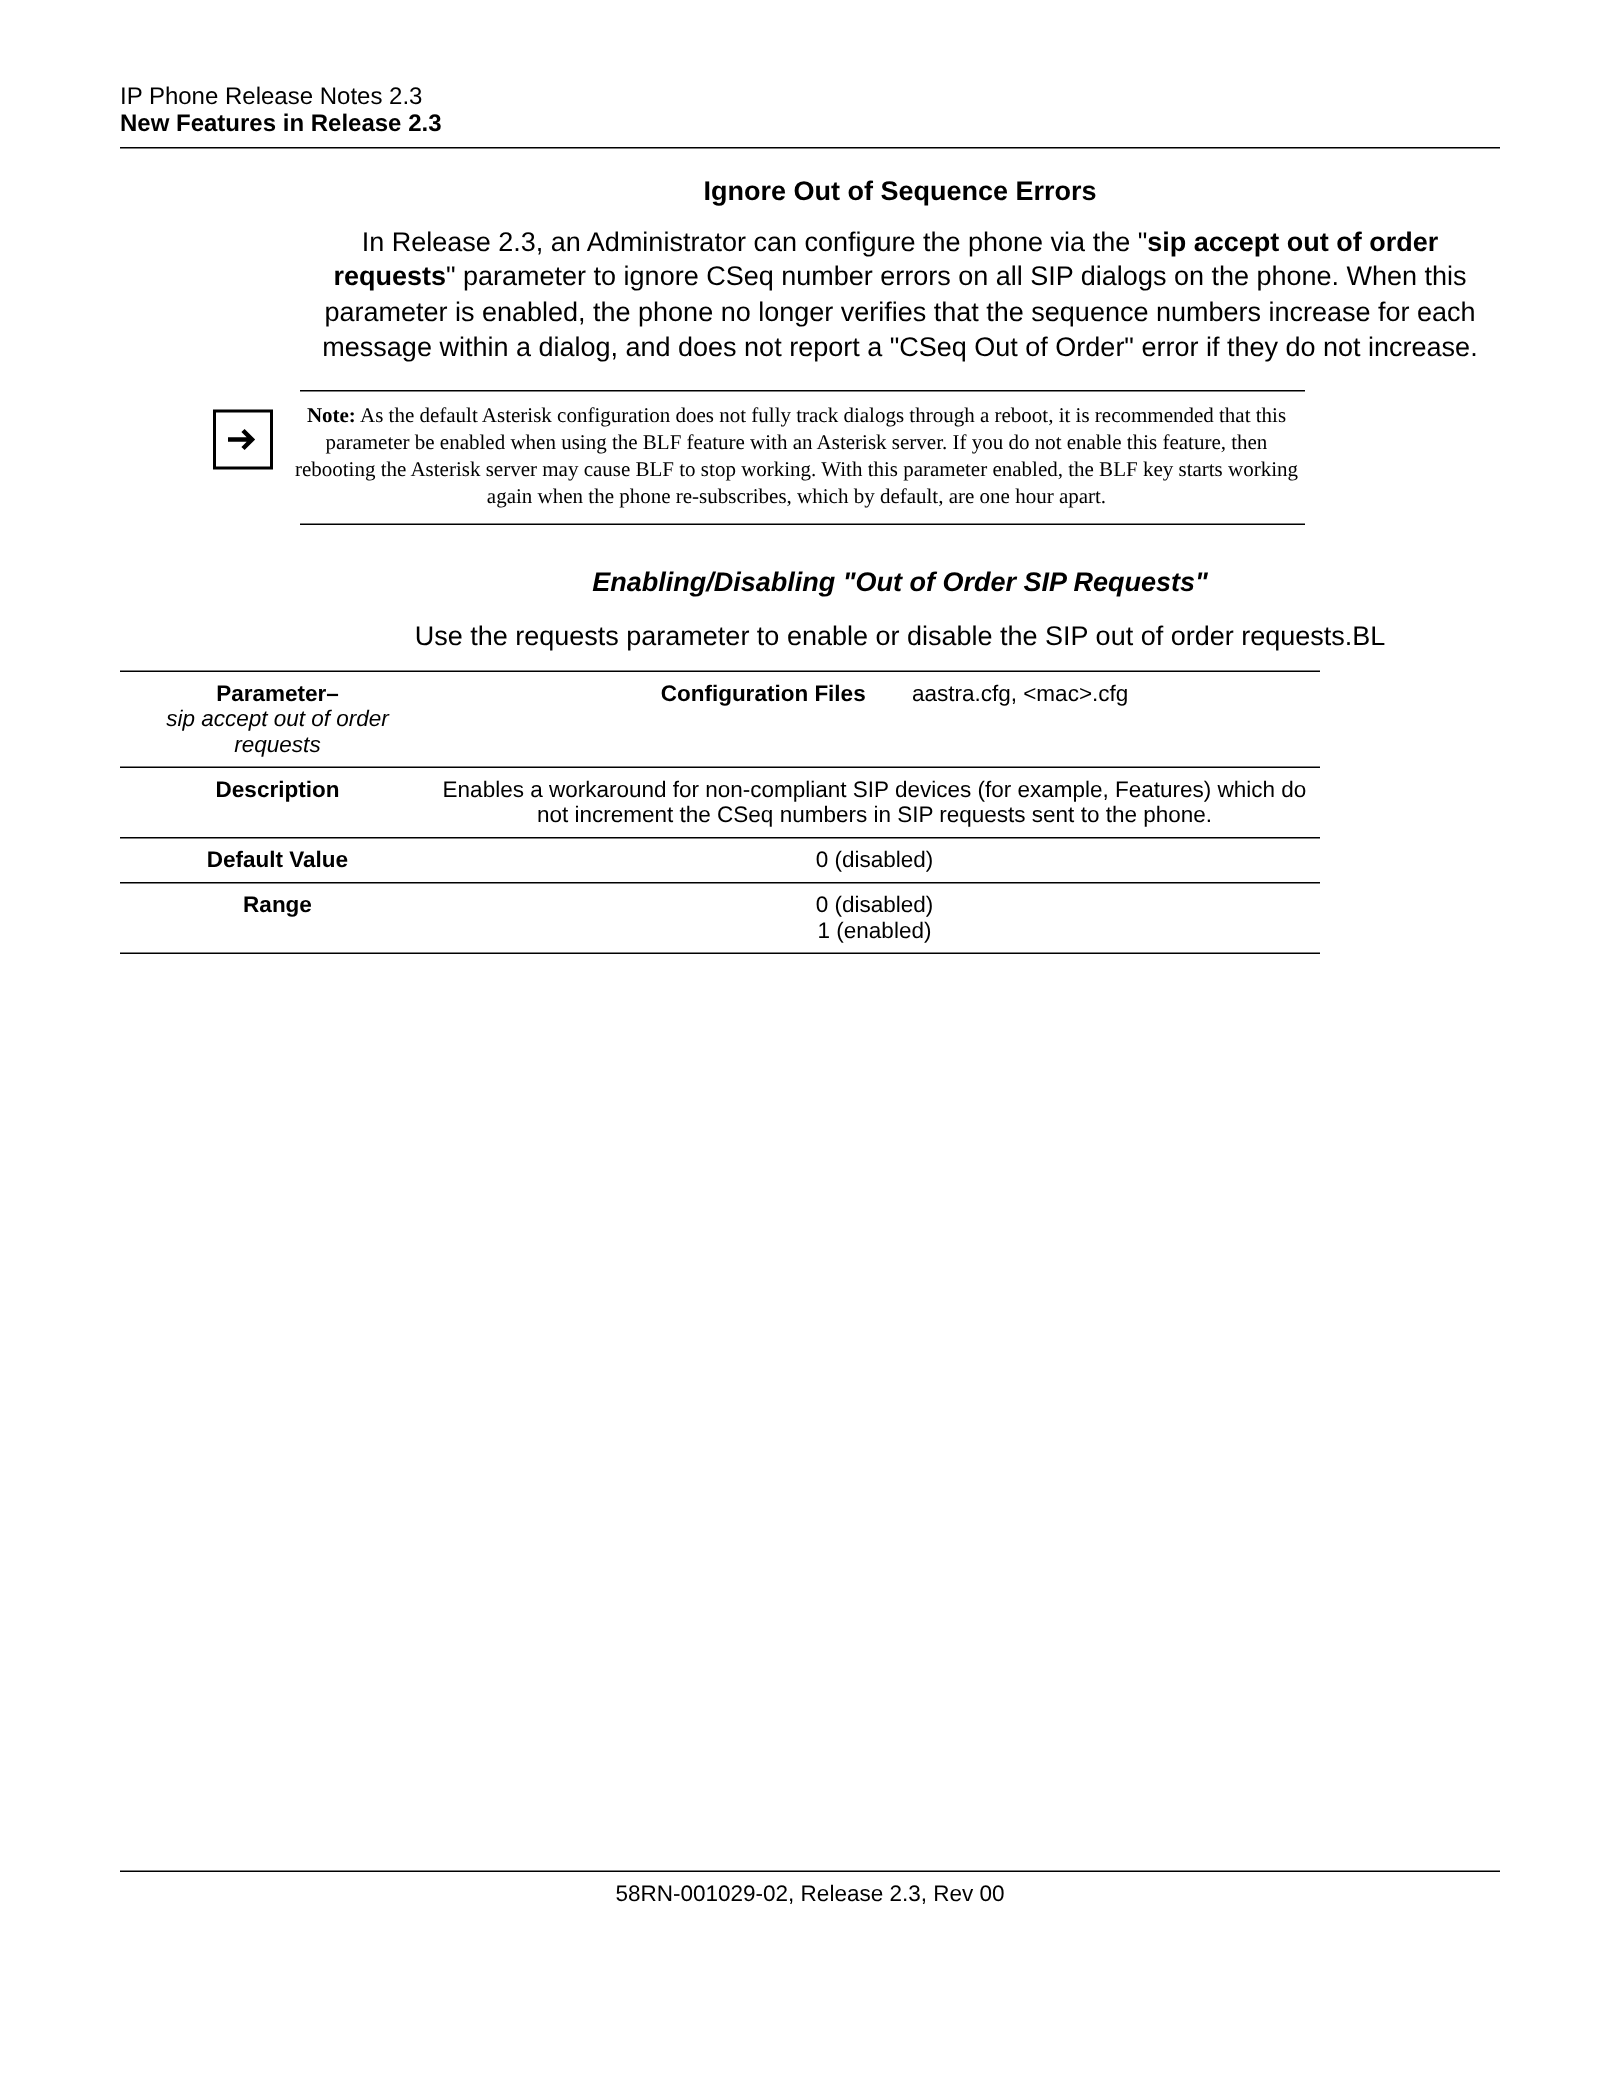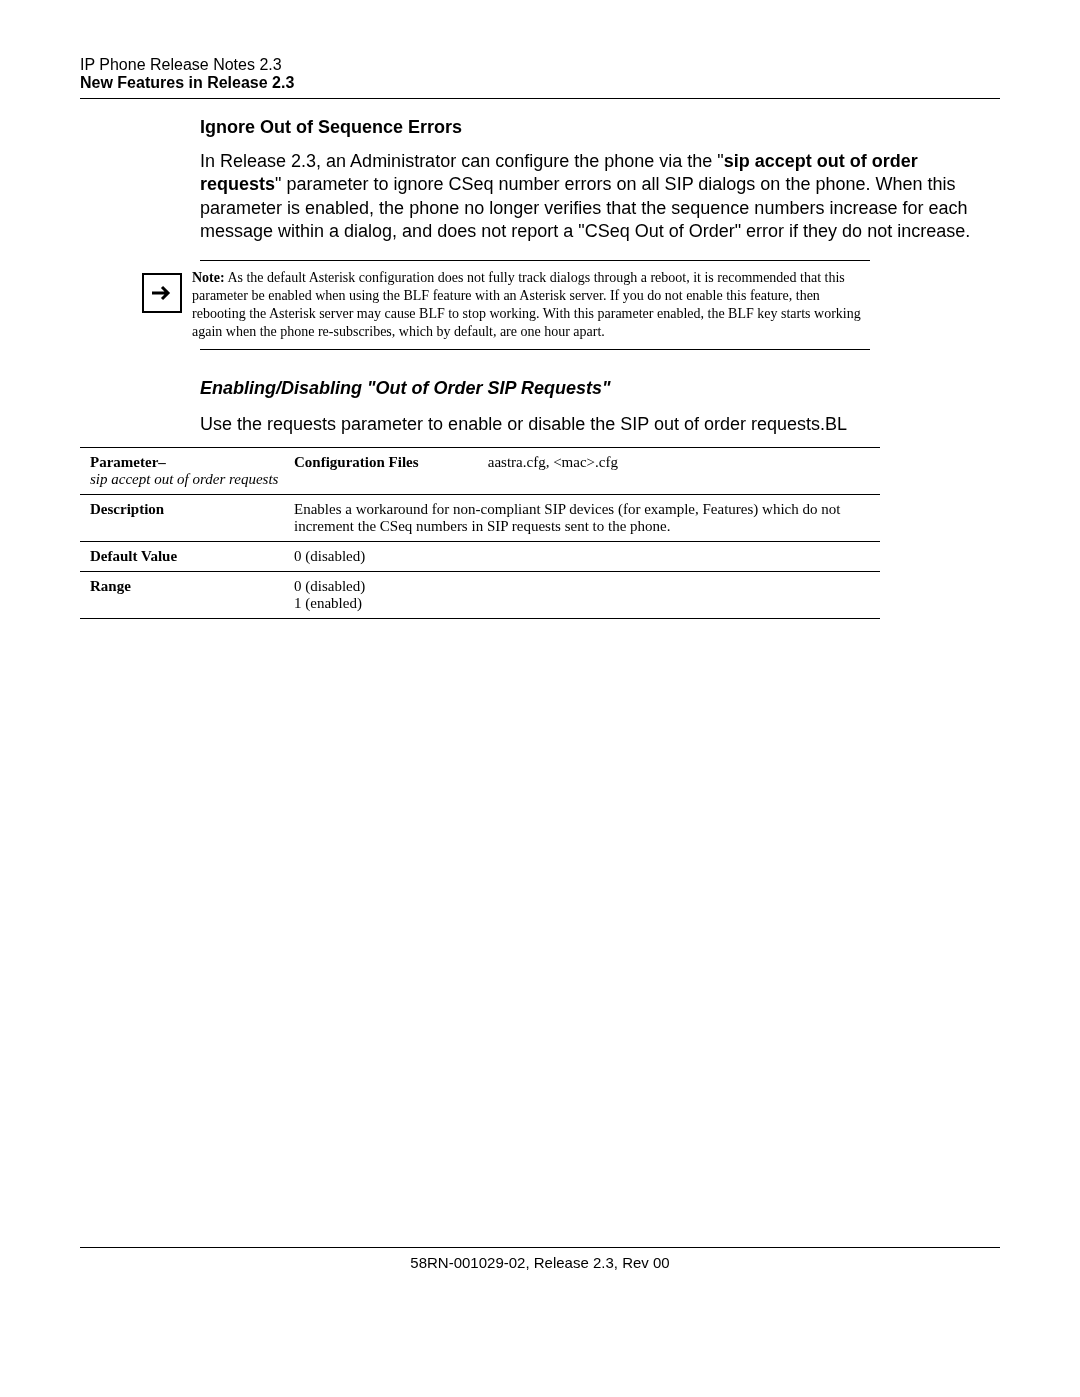--- a/index.html
+++ b/index.html
@@ -26,20 +26,21 @@
     font-weight: bold;
   }
   hr.rule {
     border: none;
     border-top: 1px solid #000;
     margin: 6px 0 0 0;
   }
   .content {
     margin-left: 120px;
     margin-top: 18px;
+    text-align: center;
   }
   .h-sub {
     font-family: Arial, Helvetica, sans-serif;
     font-size: 18px;
     font-weight: bold;
     margin-bottom: 12px;
   }
   .body-text {
     font-family: Liberation Sans, sans-serif;
     font-size: 18px;
@@ -89,21 +90,21 @@
     font-size: 18px;
     font-weight: bold;
     font-style: italic;
     margin-top: 28px;
     margin-bottom: 14px;
   }
   table.param-table {
     border-collapse: collapse;
     width: 800px;
     margin-left: -120px;
-    font-family: Liberation Serif, serif;
+    font-family: Liberation Sans, sans-serif;
     font-size: 15px;
     margin-top: 10px;
   }
   table.param-table td {
     border-top: 1px solid #000;
     border-bottom: 1px solid #000;
     padding: 6px 8px 6px 6px;
     vertical-align: top;
   }
   .col-label {

